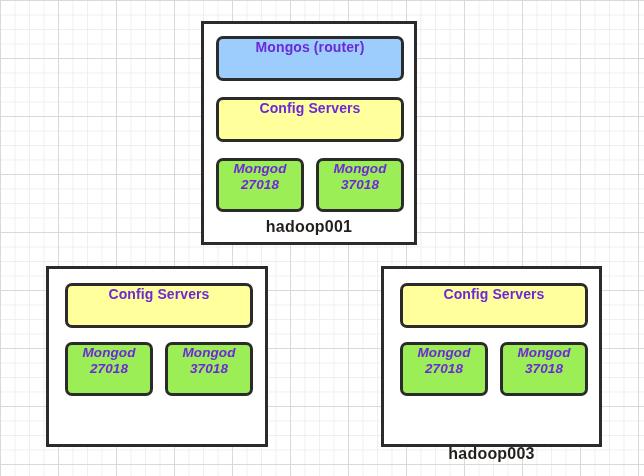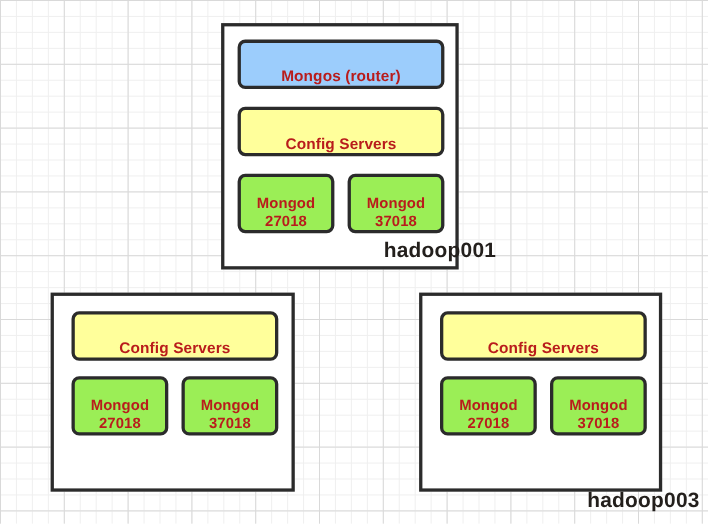--- a/index.html
+++ b/index.html
@@ -43,45 +43,44 @@
 
   
   .node {
     position: absolute;
     box-sizing: border-box;
     border: 3px solid #2b2b2b;
     border-radius: 7px;
     display: flex;
     flex-direction: column;
     align-items: center;
-    justify-content: flex-end;
+    justify-content: flex-start;
     text-align: center;
-    color: #b91c1c;
+    color: #6d28d9;
     font-weight: bold;
     line-height: 1.18;
     letter-spacing: 0.1px;
   }
   .node.mongos  { background: #9ccdfc; font-size: 14px; }
   .node.config  { background: #ffff9b; font-size: 14px; }
-  .node.mongod  { background: #9bee56; font-size: 13.5px; }
+  .node.mongod  { background: #9bee56; font-size: 13.5px; font-style: italic; }
 
   .node .line-a,
   .node .line-b { display: block; }
 
   
   .host-label {
     position: absolute;
     width: 100%;
     left: 0;
-    text-align: right;
-    font-size: 19px;
+    text-align: center;
+    font-size: 16px;
     font-weight: bold;
     color: #231f1c;
     letter-spacing: 0.2px;
-    padding-left: 37px;
   }
 </style>
 </head>
 <body>
 
 <div id="diagram-canvas">
 
   <div class="host-box" style="left:201px; top:21px; width:216px; height:224px;">
 
     <div class="node mongos" style="left:12px; top:12px; width:188px; height:45px;">

